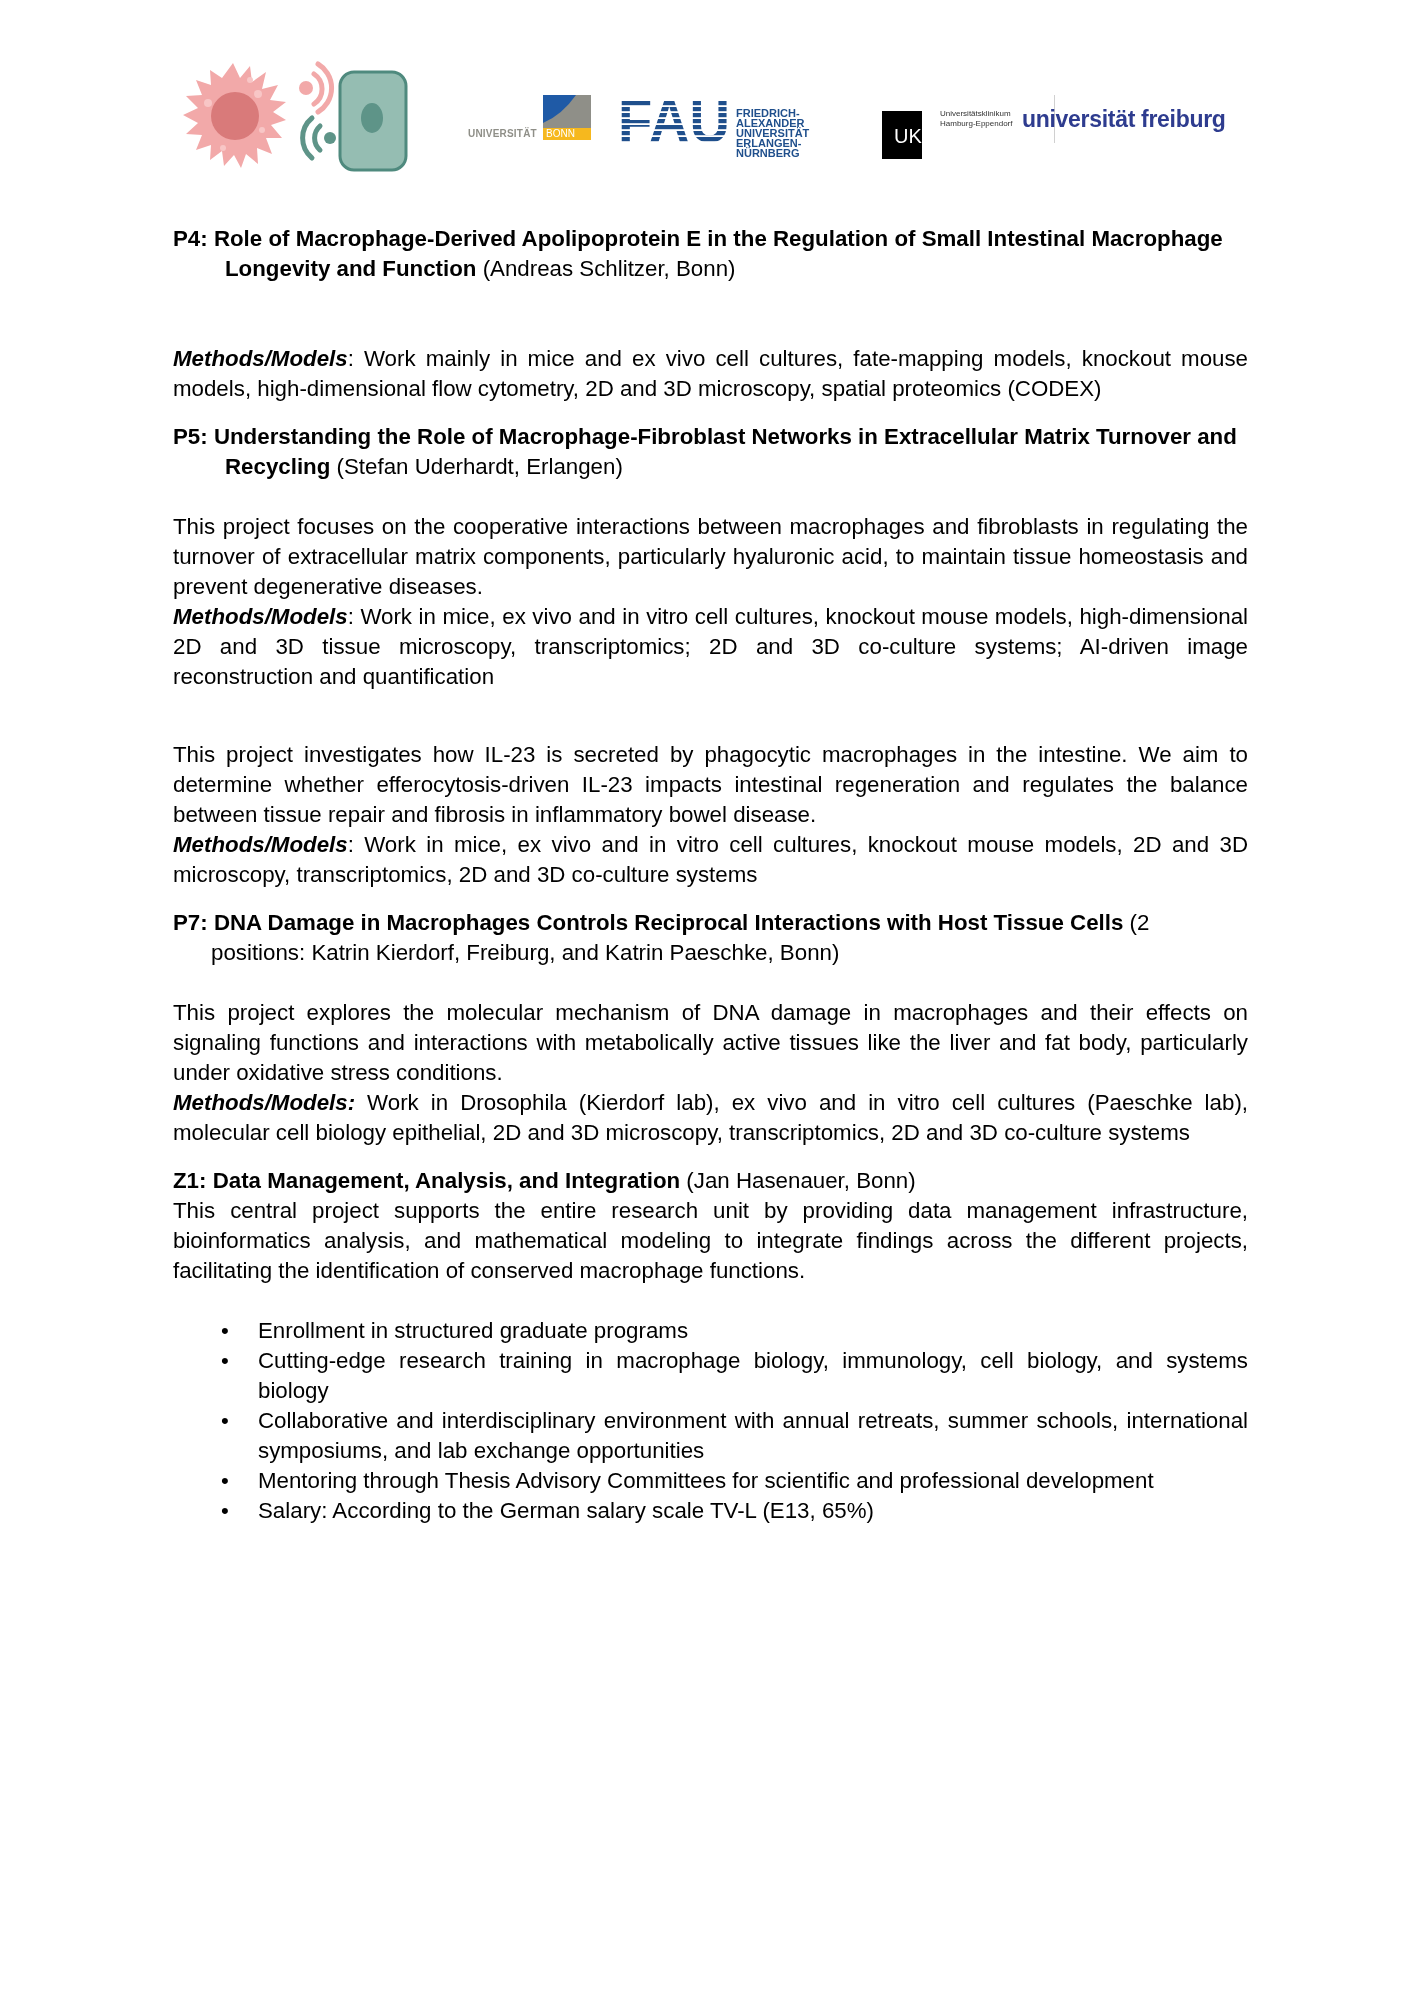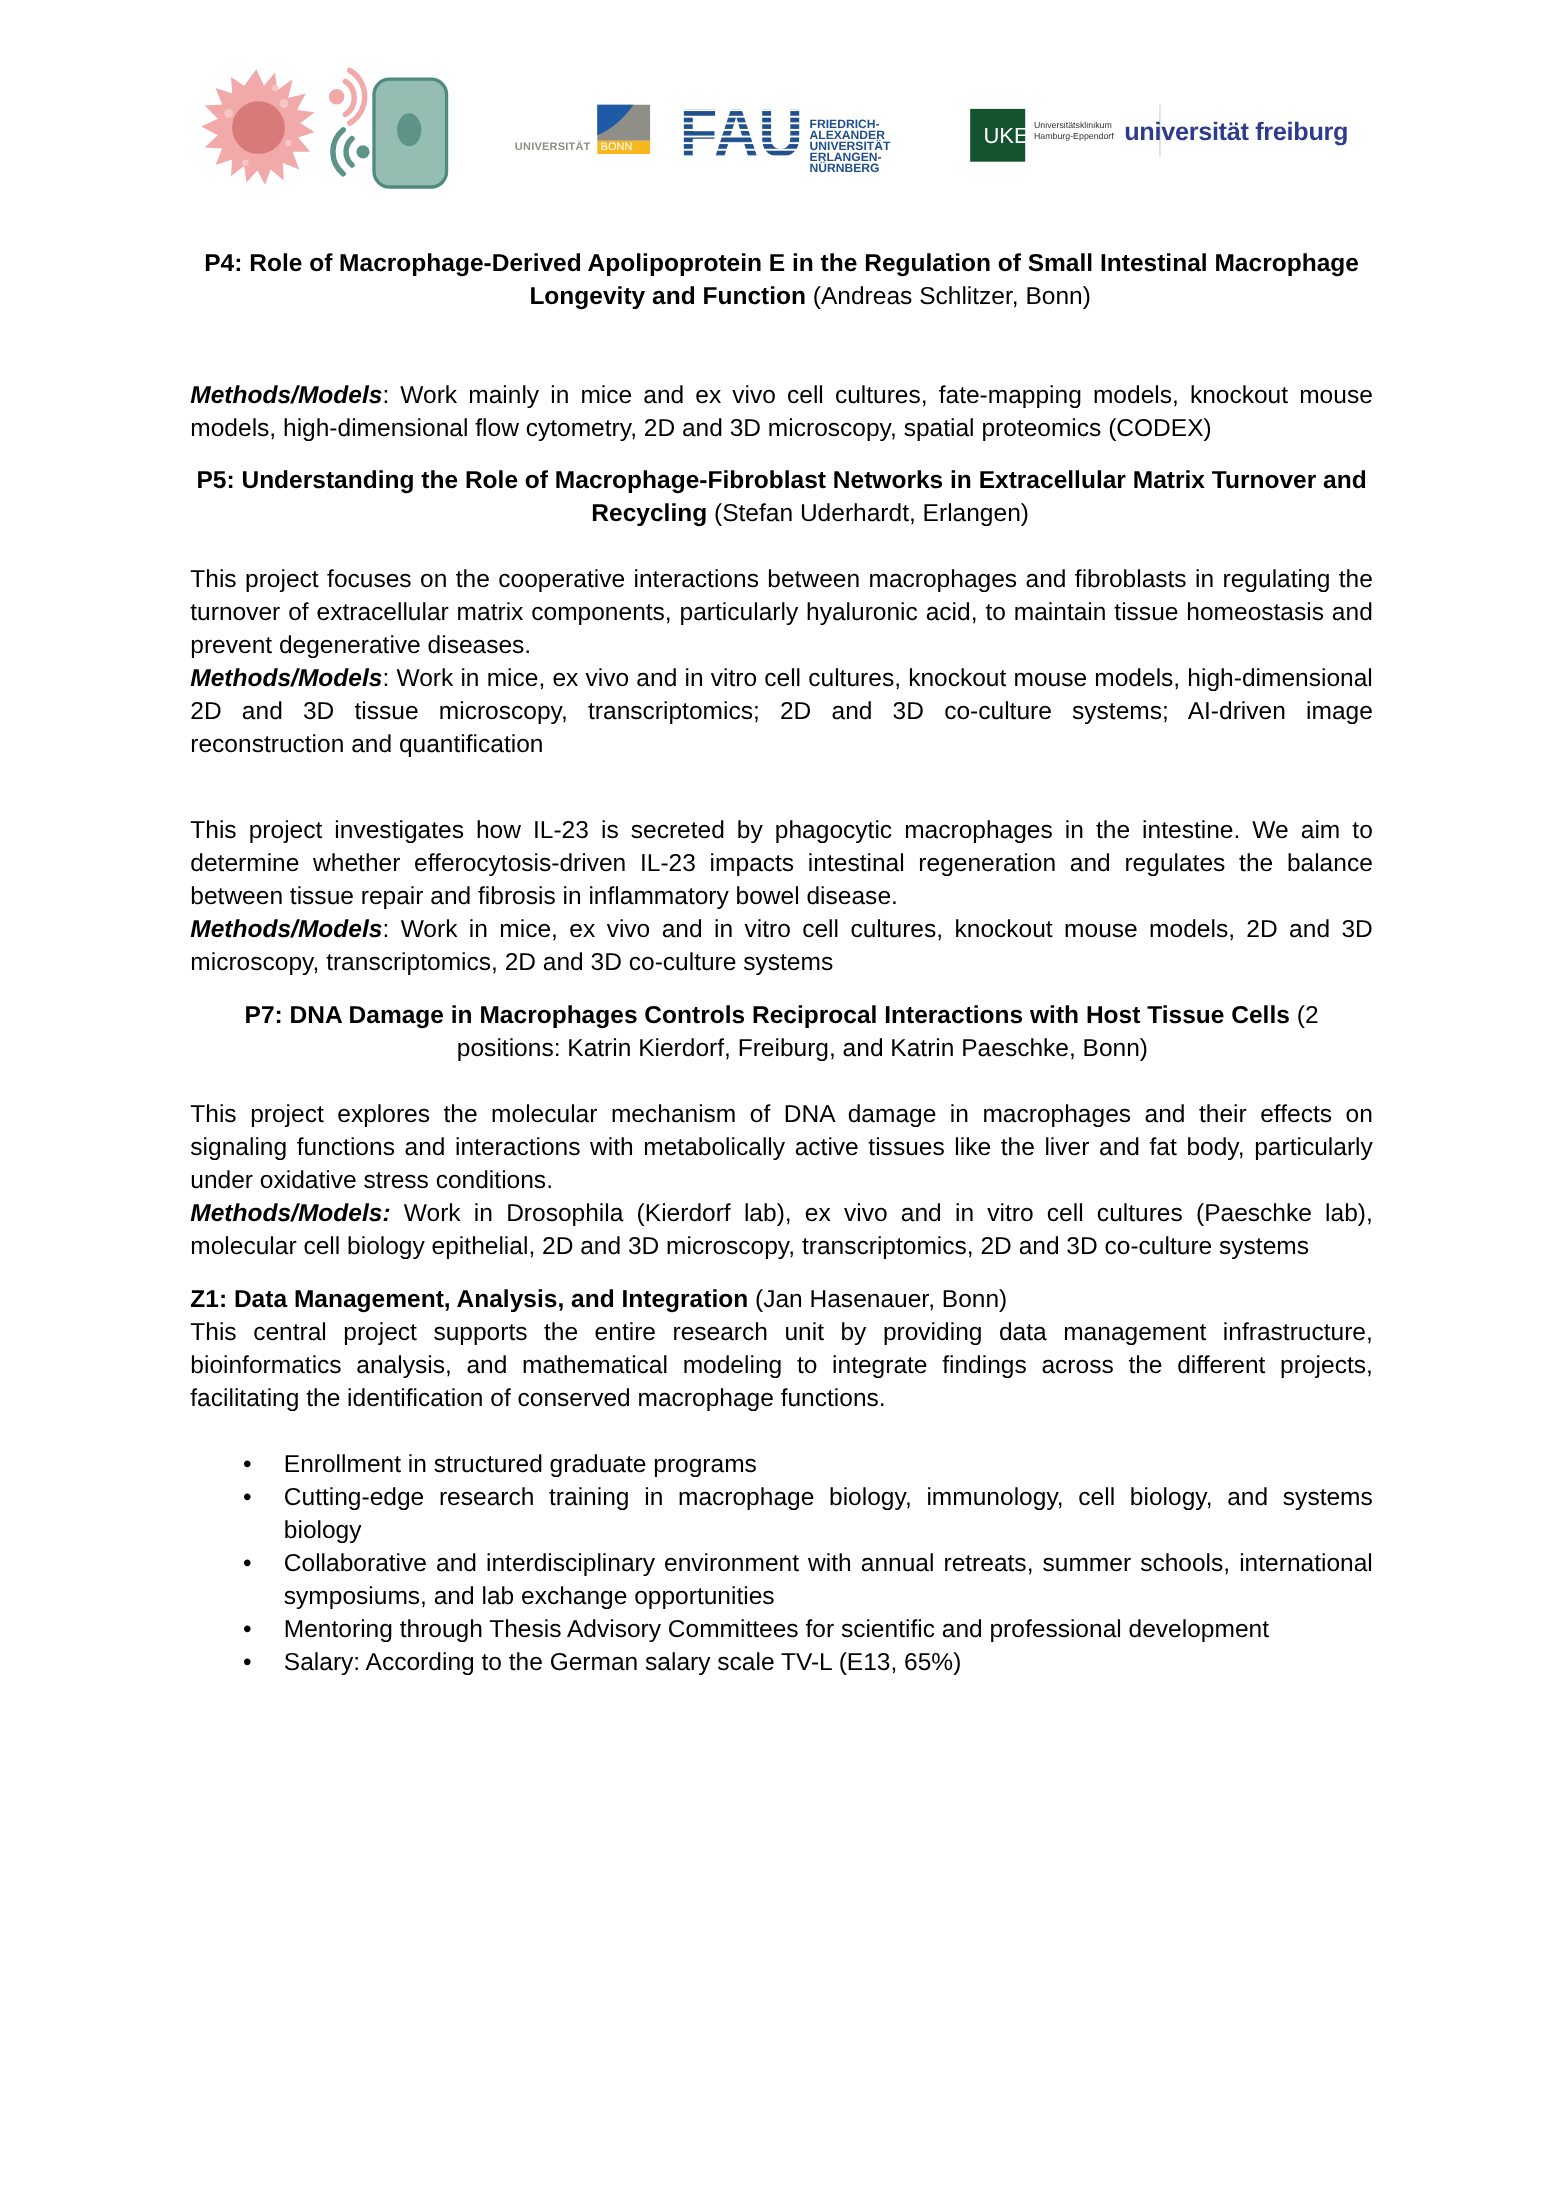--- a/index.html
+++ b/index.html
@@ -2,21 +2,21 @@
 <html><head>
 <meta charset="utf-8">
 <style>
   html, body { margin: 0; padding: 0; background: #ffffff; }
   body { width: 1411px; height: 2000px; position: relative; overflow: hidden;
          font-family: "Liberation Sans", sans-serif; color: #000; }
   .header { position: absolute; left: 0; top: 0; width: 1411px; height: 180px; }
   .logo { position: absolute; }
   .page { position: absolute; left: 173px; top: 224px; width: 1075px; font-size: 22.3px; line-height: 30px; }
   .section { margin: 0; }
-  .heading { font-weight: bold; text-indent: -52px; padding-left: 52px; margin: 0; text-align: center; }
+  .heading { font-weight: bold; text-indent: -52px; padding-left: 52px; margin: 0; }
   .heading .lead { font-weight: normal; }
   .para { text-align: justify; margin: 0; }
   .para em { font-style: italic; font-weight: bold; }
   .gap-l { height: 30px; }
   .gap-m { height: 18px; }
   .offer-title { font-weight: bold; margin: 0; }
   ul.offers { list-style: none; margin: 0; padding: 0; }
   ul.offers li { position: relative; padding-left: 85px; text-align: justify; }
   ul.offers li .bullet { position: absolute; left: 48px; top: 0; }
 </style>
@@ -65,21 +65,21 @@
       <text x="0" y="47" font-family="Liberation Sans, sans-serif" font-weight="bold" font-size="62" fill="url(#stripes)" textLength="112" lengthAdjust="spacingAndGlyphs">FAU</text>
     </svg>
     <div style="position:absolute;left:118px;top:13px;font-size:11px;font-weight:bold;color:#1f4f8c;line-height:10px;">
       <div>FRIEDRICH-ALEXANDER</div>
       <div>UNIVERSITÄT</div>
       <div>ERLANGEN-NÜRNBERG</div>
     </div>
   </div>
 
   <div class="logo" style="left:882px;top:95px;width:172px;height:48px;border-right:1px solid #d0d0d0;">
-    <div style="position:absolute;left:0;top:4px;width:50px;height:48px;background:#14532d;">
+    <div style="position:absolute;left:0;top:16px;width:40px;height:48px;background:#000000;">
       <span style="position:absolute;left:12px;top:14px;color:#fff;font-size:20px;">UKE</span>
     </div>
     <div style="position:absolute;left:58px;top:14px;font-size:8px;line-height:10px;color:#333;">
       <div>Universitätsklinikum</div>
       <div>Hamburg-Eppendorf</div>
     </div>
   </div>
 
   <div class="logo" style="left:1022px;top:106px;font-size:23px;color:#2e3c8f;font-weight:bold;letter-spacing:-0.3px;">
     <span>universität freiburg</span>

